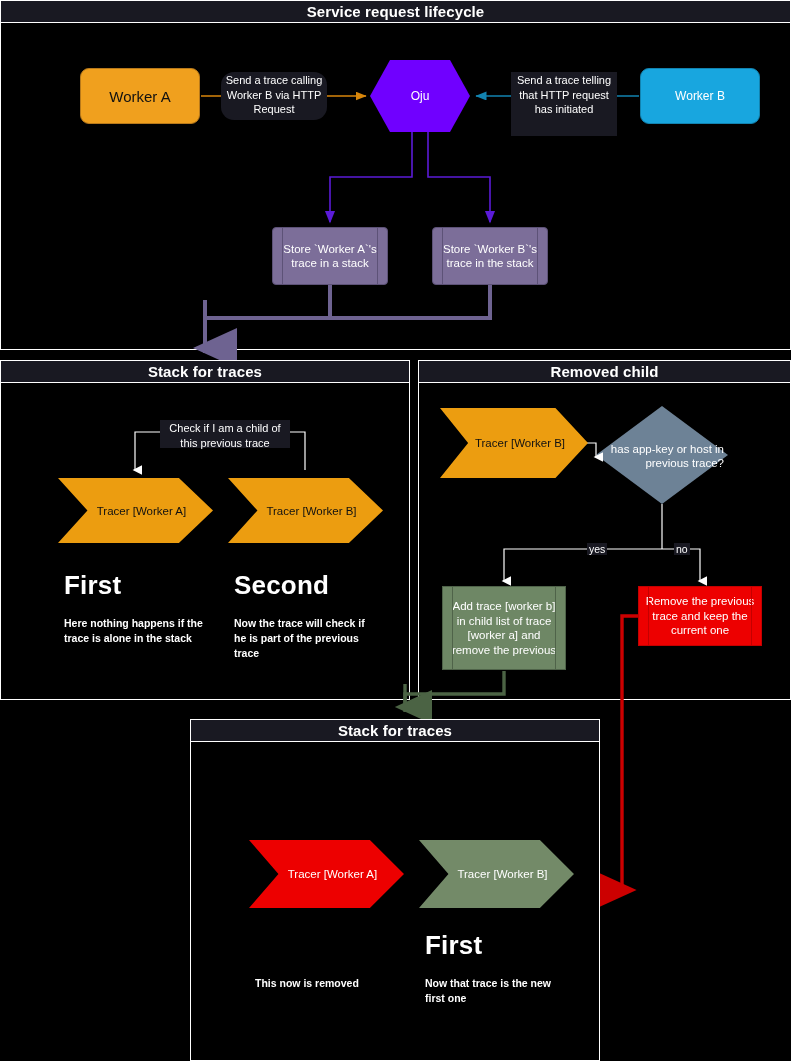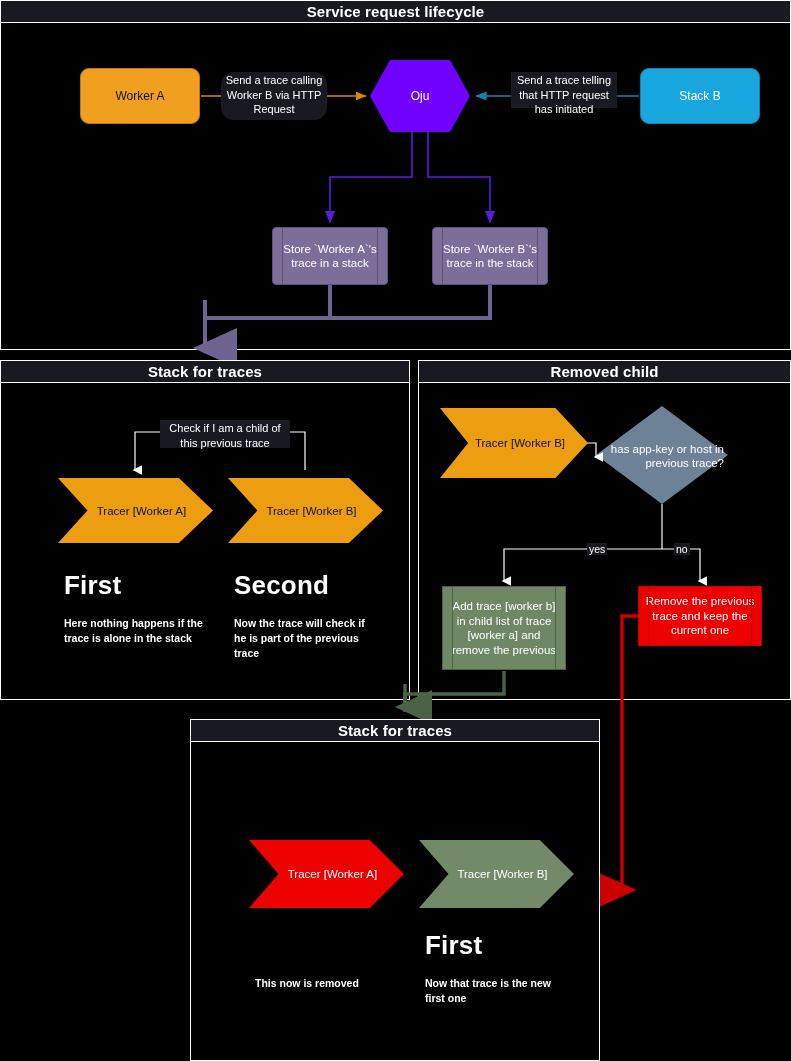--- a/index.html
+++ b/index.html
@@ -18,21 +18,21 @@
     background:#191922;border-bottom:1px solid #ffffff;
     width:100%;height:22px;line-height:21px;text-align:center;
     font-size:15px;font-weight:bold;color:#ffffff;letter-spacing:.1px;
   }
 
   
   .node{position:absolute;box-sizing:border-box;display:flex;align-items:center;justify-content:center;text-align:center;}
   .node span{display:block;width:100%;padding:0 6px;box-sizing:border-box;}
 
   .rounded{border-radius:9px;}
-  .worker-a{background:#F0A01E;border:1px solid #b8791a;color:#111;font-size:12px;}
+  .worker-a{background:#F0A01E;border:1px solid #b8791a;color:#111;font-size:15px;}
   .worker-b{background:#18A6DF;border:1px solid #1283b0;color:#fff;font-size:12px;}
 
   .hexnode{background:transparent;color:#fff;font-size:12px;}
 
   .subroutine{
     background:#7C6E99;border:1px solid #5d5277;color:#fff;
     font-size:11.5px;line-height:14px;border-radius:4px;
   }
   .subroutine::before,.subroutine::after{
     content:"";position:absolute;top:0;bottom:0;width:1px;background:#5d5277;
@@ -125,26 +125,26 @@
 
   <div class="node rounded worker-a" style="left:80px;top:68px;width:120px;height:56px;">
     <span>Worker A</span>
   </div>
 
   <div class="node hexnode" style="left:370px;top:60px;width:100px;height:72px;">
     <span>Oju</span>
   </div>
 
   <div class="node rounded worker-b" style="left:640px;top:68px;width:120px;height:56px;">
-    <span>Stack B</span>
+    <span>Worker B</span>
   </div>
 
   <div class="edge-label" style="left:221px;top:72px;width:106px;height:48px;border-radius:13px;">Send a trace calling Worker B via HTTP Request</div>
 
-  <div class="edge-label" style="left:511px;top:72px;width:106px;height:36px;">Send a trace telling that HTTP request has initiated</div>
+  <div class="edge-label" style="left:511px;top:72px;width:106px;height:64px;">Send a trace telling that HTTP request has initiated</div>
 
   <div class="node subroutine" style="left:272px;top:227px;width:116px;height:58px;">
     <span>Store `Worker A`'s trace in a stack</span>
   </div>
 
   <div class="node subroutine" style="left:432px;top:227px;width:116px;height:58px;">
     <span>Store `Worker B`'s trace in the stack</span>
   </div>
 
   <div class="panel" style="left:0;top:360px;width:410px;height:340px;">

